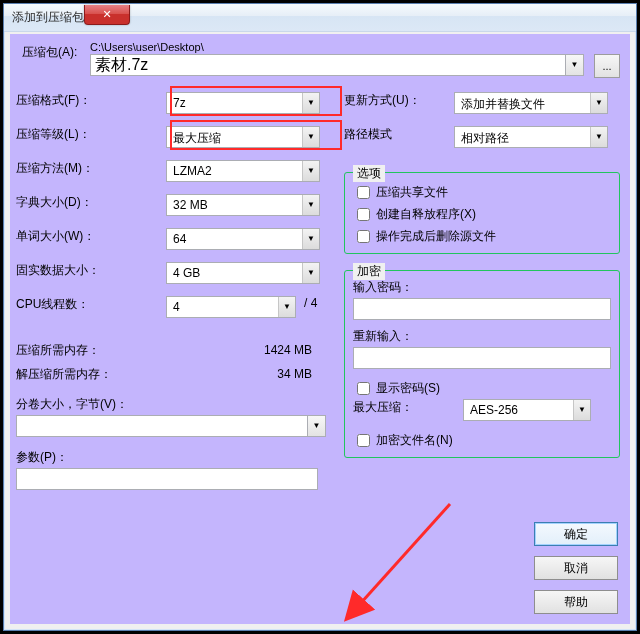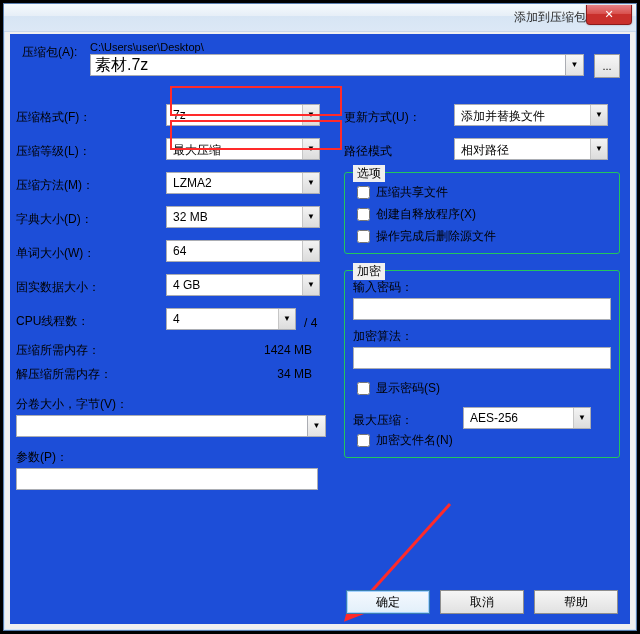--- a/index.html
+++ b/index.html
@@ -10,36 +10,36 @@
   .window {
     position: absolute; left: 3px; top: 3px; width: 634px; height: 628px;
     background: #f0f0f0;
     border: 1px solid #5a7fb0;
     box-shadow: inset 0 0 0 1px #d3e4f7;
   }
   .titlebar {
     height: 28px;
     background: linear-gradient(to bottom, #f5fafd 0%, #e6eef7 45%, #d7e5f4 46%, #dce8f6 100%);
     border-bottom: 1px solid #c9d8ea;
-    display: flex; align-items: center; justify-content: flex-end;
+    display: flex; align-items: center; justify-content: flex-start;
     padding-left: 8px;
   }
   .titlebar .title { font-size: 12px; color: #2b2b2b; }
   .titlebar .close-btn {
     width: 46px; height: 20px; margin-right: 4px; margin-top: -6px;
     background: linear-gradient(to bottom, #e57f84 0%, #d9534f 45%, #c9302c 46%, #c9302c 100%);
     border: 1px solid #8b1a1a; border-top: none; border-radius: 0 0 4px 4px;
     color: #fff; font-size: 11px; line-height: 18px; text-align: center;
     cursor: pointer;
     box-shadow: 0 0 2px rgba(0,0,0,0.3);
   }
 
   .client {
     position: absolute; left: 6px; right: 6px; top: 30px; bottom: 6px;
-    background: #1d4ed8;
+    background: #c4b5fd;
     font-size: 12px; color: #000;
   }
 
   .row { display: flex; align-items: center; margin-bottom: 6px; }
   .lbl { width: 70px; padding-left: 6px; }
   .path-input {
     flex: 1; height: 22px; font-size: 16px; padding: 2px 4px;
     background: #fff; border: 1px solid #abadb3;
   }
   .drop-arrow {
@@ -50,21 +50,21 @@
   .browse-btn {
     width: 26px; height: 24px; margin-left: 10px;
     border: 1px solid #9c9c9c; background: linear-gradient(to bottom,#f6f6f6,#e2e2e2);
     font-size: 11px; text-align: center; line-height: 22px; cursor: pointer;
   }
 
   .columns { display: flex; margin-top: 14px; }
   .col-left { width: 316px; padding-left: 6px; }
   .col-right { flex: 1; padding-left: 18px; padding-right: 10px; }
 
-  .form-row { display: flex; align-items: flex-end; height: 34px; }
+  .form-row { display: flex; align-items: flex-start; height: 34px; }
   .form-row .flabel { width: 150px; }
   .combo {
     width: 154px; height: 22px; display: flex;
     border: 1px solid #abadb3; background: #fff;
   }
   .combo .cval { flex: 1; padding: 3px 6px 0 6px; font-size: 12px; white-space: nowrap; overflow: hidden; }
   .combo .cbtn {
     width: 17px; background: linear-gradient(to bottom,#f3f3f3,#dcdcdc);
     border-left: 1px solid #c6c6c6; text-align: center; font-size: 8px; line-height: 20px;
     cursor: pointer;
@@ -92,21 +92,21 @@
     position: absolute; top: -8px; left: 8px; background: #f0f0f0; padding: 0 4px;
   }
   .chk-row { display: flex; align-items: center; height: 22px; }
   .chk-row input { margin-right: 6px; }
 
   .pwd-input {
     width: 100%; height: 22px; border: 1px solid #abadb3; background:#fff;
     padding: 2px 4px; font-size: 12px; margin-top: 2px; margin-bottom: 8px;
   }
 
-  .buttons { position: absolute; right: 12px; bottom: 10px; display: flex; gap: 10px; }
+  .buttons { position: absolute; right: 12px; bottom: 10px; display: flex; gap: 10px; flex-direction: column; }
   .btn {
     width: 84px; height: 24px; border: 1px solid #8e8e8e;
     background: linear-gradient(to bottom,#f6f6f6,#e1e1e1);
     font-size: 12px; text-align: center; line-height: 22px; cursor: pointer;
   }
   .btn.default {
     border: 1px solid #3c7fb1;
     box-shadow: inset 0 0 0 1px #a3d2ff;
     background: linear-gradient(to bottom,#f4f9fe,#e2effa);
   }
@@ -265,21 +265,21 @@
             <label class="chk-row">
               <input type="checkbox" style="">
               <span>操作完成后删除源文件</span>
             </label>
           </div>
 
           <div class="groupbox" style="margin-top:16px;">
             <div class="legend">加密</div>
             <div>输入密码：</div>
             <input type="password" class="pwd-input" style="">
-            <div>加密算法：</div>
+            <div>重新输入：</div>
             <input type="password" class="pwd-input" style="">
             <label class="chk-row">
               <input type="checkbox" style="">
               <span>显示密码(S)</span>
             </label>
             <div class="form-row" style="height:30px;">
               <div class="flabel" style="width:110px;">最大压缩：</div>
               <div class="combo" style="width:128px;">
                 <div class="cval">AES-256</div>
                 <div class="cbtn">▼</div>

